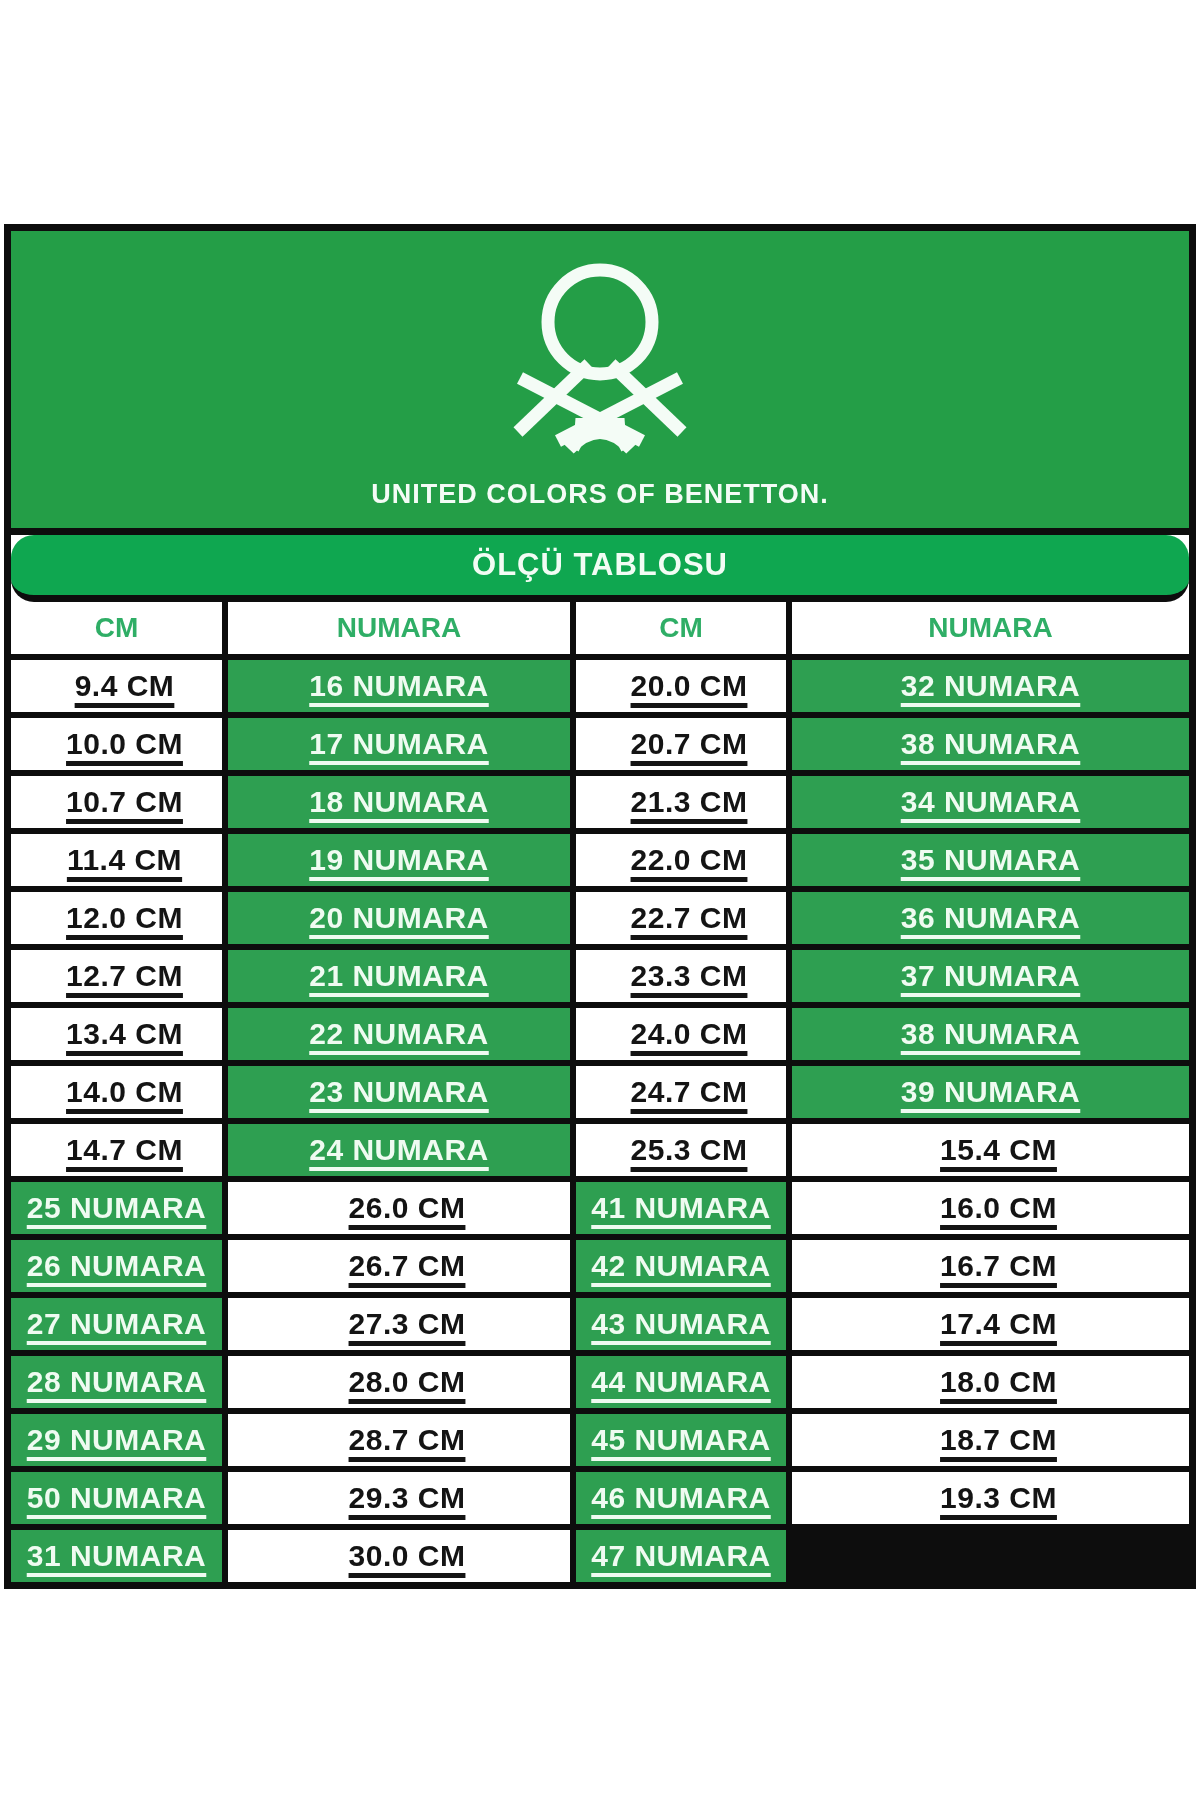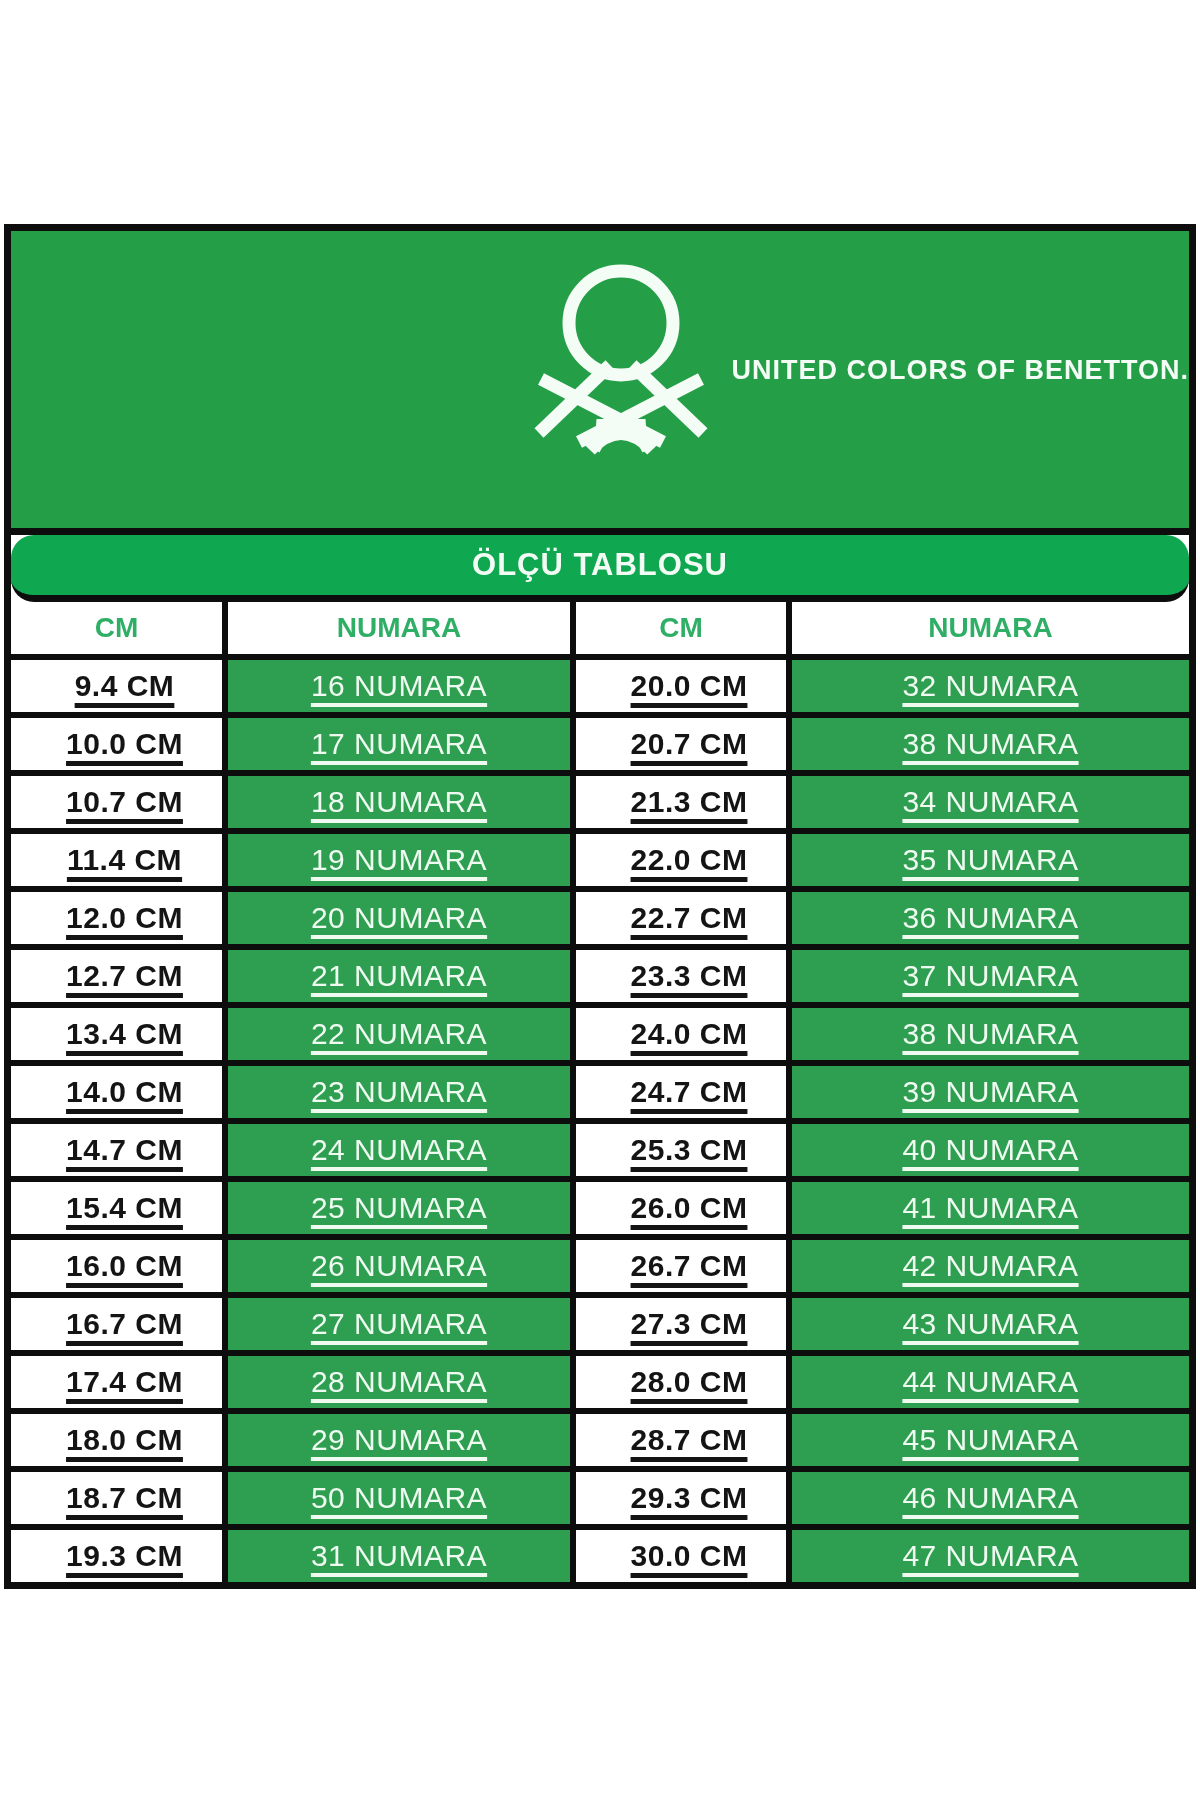--- a/index.html
+++ b/index.html
@@ -21,20 +21,21 @@
     top: 224px;
     width: 1178px;
     border: 7px solid #0d0d0d;
   }
   
   .logo-header {
     height: 279px;
     background: #249e47;
     border-bottom: 7px solid #0d0d0d;
     display: flex;
+    flex-direction: column;
     align-items: center;
     justify-content: flex-end;
     padding-bottom: 18px;
   }
   .knot-svg {
     display: block;
     margin-bottom: 24px;
   }
   .brand-name {
     color: #f4fcf6;
@@ -89,21 +90,21 @@
     text-decoration: underline;
     text-decoration-thickness: 5px;
     text-underline-offset: 7px;
     letter-spacing: 0.5px;
     padding-left: 16px;
   }
   .cell-numara {
     background: #2e9f51;
     color: #effbf1;
     font-size: 30px;
-    font-weight: normal;
+    font-weight: bold;
     text-decoration: underline;
     text-decoration-thickness: 4px;
     text-underline-offset: 7px;
     letter-spacing: 0.5px;
     text-align: right;
   }
 </style>
 </head>
 <body>
 
@@ -172,21 +173,20 @@
   <div class="cell cell-numara">38 NUMARA</div>
 
   <div class="cell cell-cm">14.0 CM</div>
   <div class="cell cell-numara">23 NUMARA</div>
   <div class="cell cell-cm">24.7 CM</div>
   <div class="cell cell-numara">39 NUMARA</div>
 
   <div class="cell cell-cm">14.7 CM</div>
   <div class="cell cell-numara">24 NUMARA</div>
   <div class="cell cell-cm">25.3 CM</div>
-  <div class="cell cell-numara">40 NUMARA</div>
 
   <div class="cell cell-cm">15.4 CM</div>
   <div class="cell cell-numara">25 NUMARA</div>
   <div class="cell cell-cm">26.0 CM</div>
   <div class="cell cell-numara">41 NUMARA</div>
 
   <div class="cell cell-cm">16.0 CM</div>
   <div class="cell cell-numara">26 NUMARA</div>
   <div class="cell cell-cm">26.7 CM</div>
   <div class="cell cell-numara">42 NUMARA</div>

